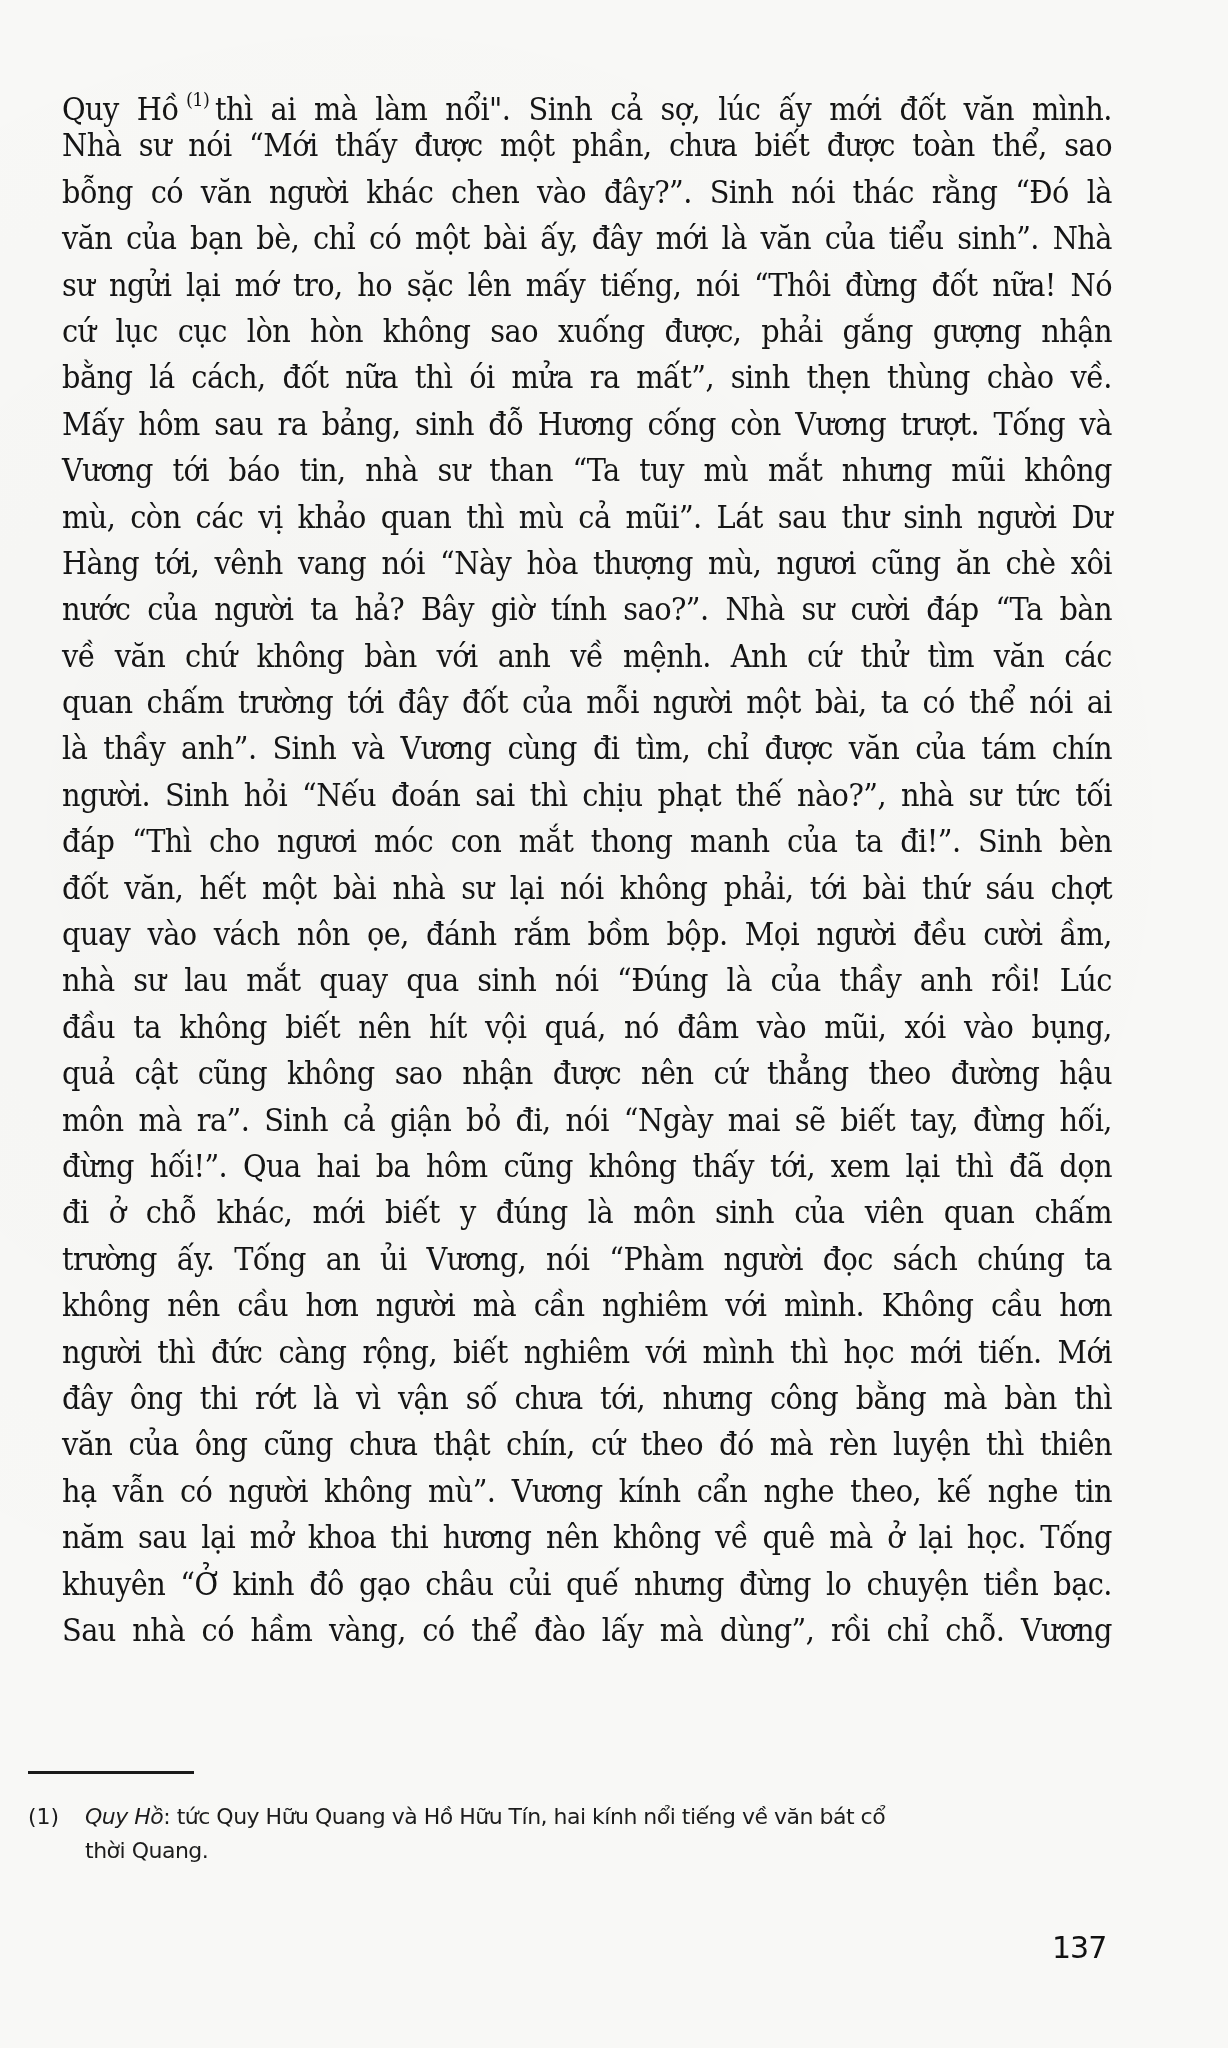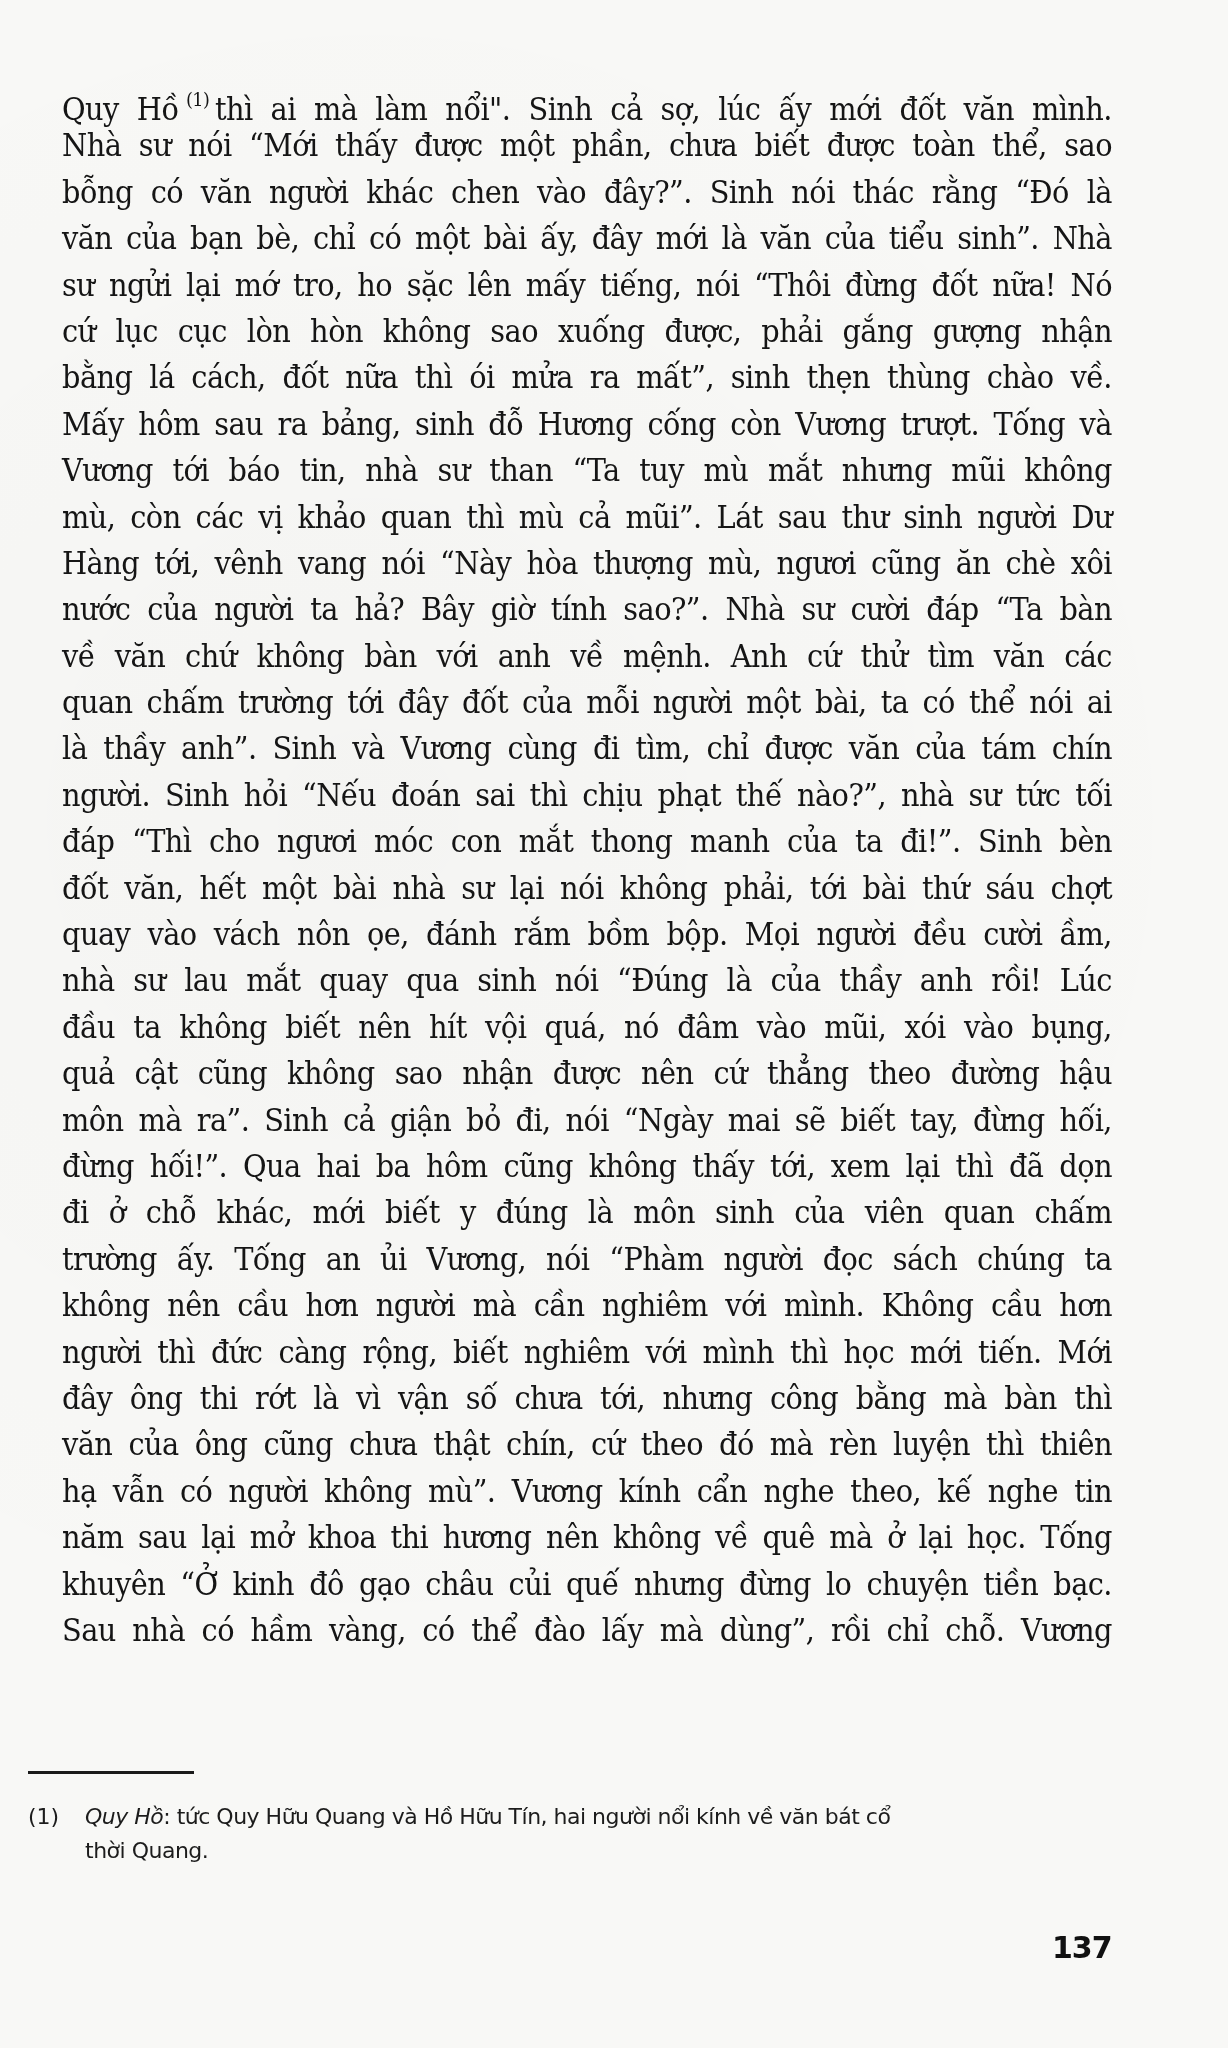--- a/index.html
+++ b/index.html
@@ -48,21 +48,21 @@
     position: absolute; left: 28px; top: 1800px; width: 1090px;
     font-family: "DejaVu Sans", "Liberation Sans", sans-serif;
     font-size: 22px; line-height: 34px; color: #1c1c1c;
   }
   .fn-marker { position: absolute; left: 0; top: 0; }
   .fn-text { margin-left: 57px; display: block; letter-spacing: -0.5px; }
   .fn-term { font-style: italic; }
   .page-number {
     position: absolute; left: 1052px; top: 1930px;
     font-family: "DejaVu Sans", "Liberation Sans", sans-serif;
-    font-weight: bold; font-size: 30px; color: #111;
+    font-weight: normal; font-size: 30px; color: #111;
     letter-spacing: -1px;
   }
 </style>
 </head>
 <body>
 
 <div class="page">
   <div class="body-text">
     <span class="line"><span>Quy Hồ</span><span class="sup">(1)</span><span>thì ai mà làm nổi". Sinh cả sợ, lúc ấy mới đốt văn mình.</span></span>
     <span class="line">Nhà sư nói “Mới thấy được một phần, chưa biết được toàn thể, sao</span>
@@ -97,18 +97,18 @@
     <span class="line">hạ vẫn có người không mù”. Vương kính cẩn nghe theo, kế nghe tin</span>
     <span class="line">năm sau lại mở khoa thi hương nên không về quê mà ở lại học. Tống</span>
     <span class="line">khuyên “Ở kinh đô gạo châu củi quế nhưng đừng lo chuyện tiền bạc.</span>
     <span class="line last">Sau nhà có hầm vàng, có thể đào lấy mà dùng”, rồi chỉ chỗ. Vương</span>
   </div>
 
   <div class="footnote-rule"></div>
 
   <div class="footnote">
     <span class="fn-marker">(1)</span>
-    <span class="fn-text"><span class="fn-term">Quy Hồ</span><span>: tức Quy Hữu Quang và Hồ Hữu Tín, hai người nổi kính về văn bát cổ</span></span>
+    <span class="fn-text"><span class="fn-term">Quy Hồ</span><span>: tức Quy Hữu Quang và Hồ Hữu Tín, hai kính nổi tiếng về văn bát cổ</span></span>
     <span class="fn-text">thời Quang.</span>
   </div>
 
   <div class="page-number">137</div>
 </div>
 
 </body></html>

